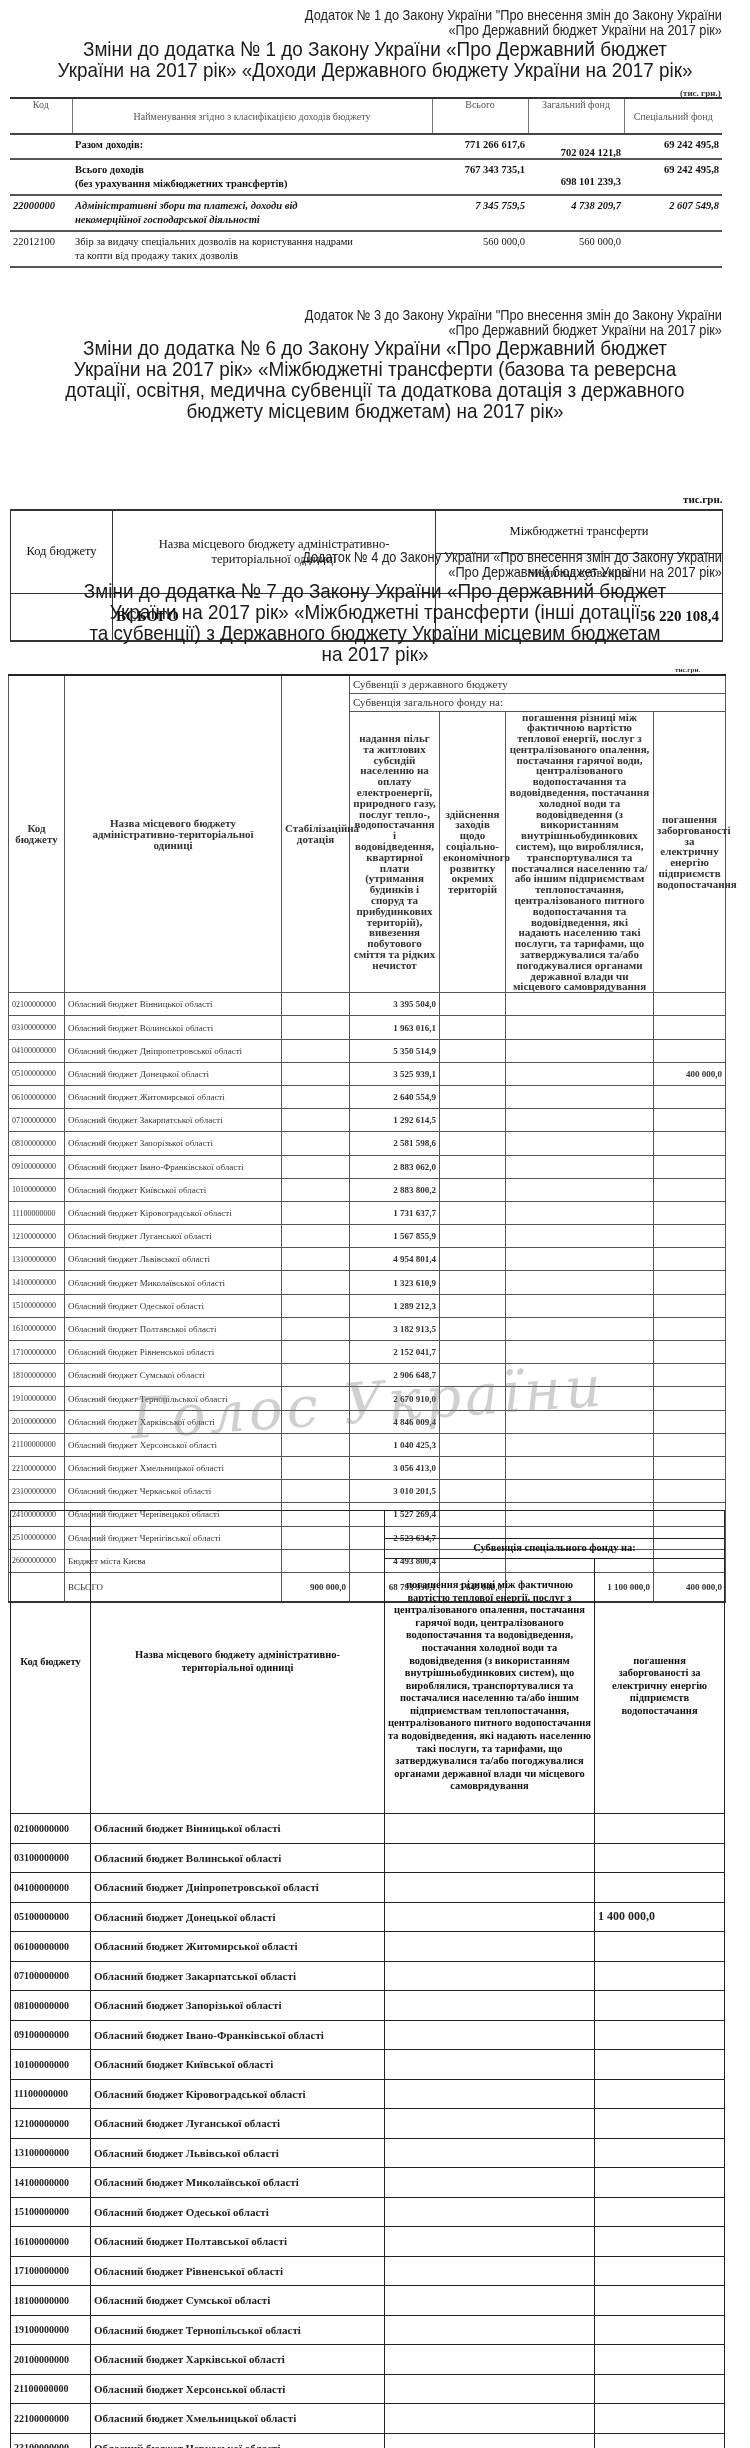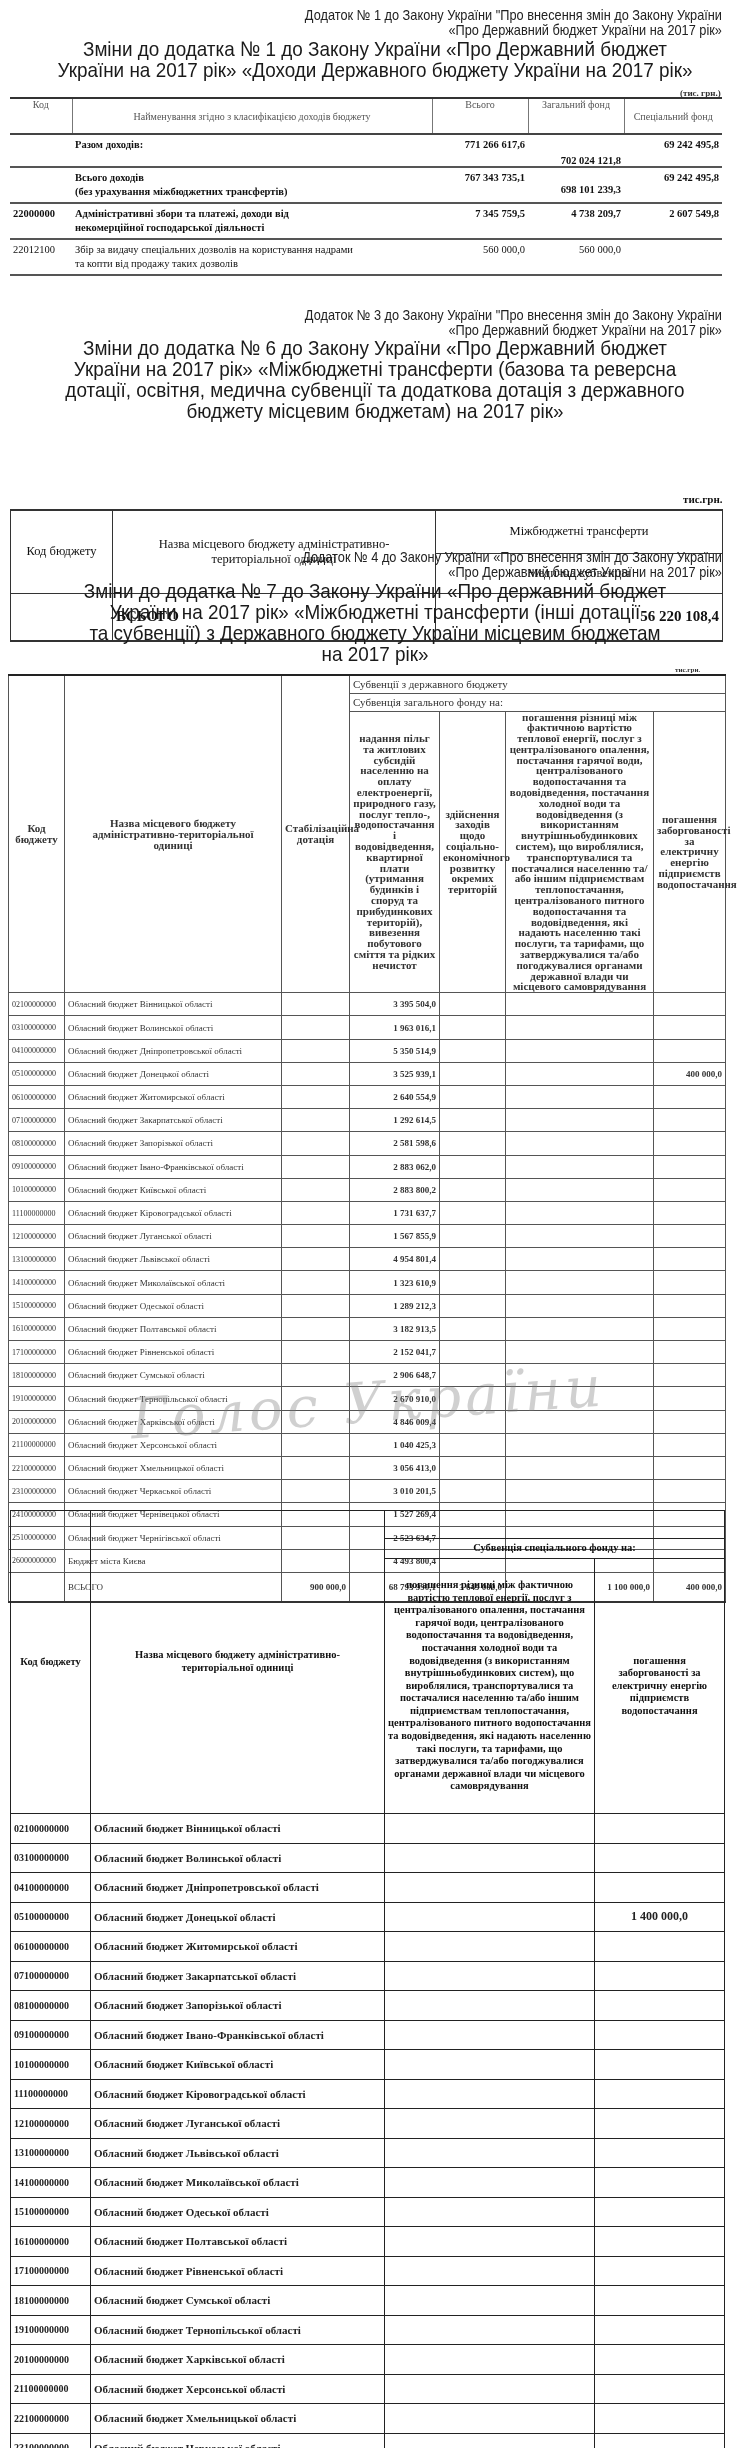--- a/index.html
+++ b/index.html
@@ -9,38 +9,38 @@
   .units{position:absolute;font-size:9px;font-weight:bold;color:#333;}
   table{border-collapse:collapse;position:absolute;table-layout:fixed;}
   td,th{padding:0 3px;vertical-align:middle;font-weight:normal;}
   
   #t1{left:10px;top:97px;width:712px;font-size:10.5px;border-top:2px solid #333;}
   #t1 th{border-right:1px solid #777;border-bottom:2px solid #444;text-align:center;height:34px;color:#555;font-size:10px;}
   #t1 th:last-child{border-right:none;}
   #t1 td{border-bottom:2px solid #555;}
   #t1 td.num{text-align:right;}
   #t1 .b{font-weight:bold;}
-  #t1 .i{}
+  #t1 .i{font-style:italic;}
   
   #t2{left:10px;top:509px;width:712px;border:1px solid #333;border-width:2px 0 2px 0;font-size:12.5px;}
   #t2 td,#t2 th{border:1px solid #333;}
   #t2 th{font-weight:normal;text-align:center;}
   
   #t3{left:8px;top:674px;width:717px;font-size:9px;border-top:2px solid #222;}
   #t3 td,#t3 th{border:1px solid #555;}
   #t3 th{font-weight:bold;text-align:center;font-size:11px;line-height:10.8px;color:#333;}
   #t3 td{height:22.2px;color:#333;}
   #t3 td.num{text-align:right;font-weight:bold;}
   #t3 tr.total td{height:28px;border-bottom:2px solid #333;}
   
   #t4{left:10px;top:1510px;width:714px;font-size:11px;}
   #t4 td,#t4 th{border:1px solid #222;}
   #t4 th{font-weight:bold;text-align:center;font-size:10.5px;line-height:12.6px;}
   #t4 td{height:28.5px;font-weight:bold;color:#222;}
-  #t4 td.num{text-align:center;font-size:12px;}
+  #t4 td.num{text-align:left;font-size:12px;}
   .watermark{position:absolute;left:130px;top:1370px;font-family:"DejaVu Serif",serif;font-style:italic;font-size:56px;color:rgba(120,120,120,0.35);letter-spacing:4px;transform:rotate(-4deg);pointer-events:none;}
 </style>
 </head>
 <body>
 
 <div class="caption" style="top:8px">
   <div>Додаток № 1 до Закону України "Про внесення змін до Закону України</div>
   <div>«Про Державний бюджет України на 2017 рік»</div>
 </div>
 <div class="heading" style="top:38px">
@@ -66,21 +66,21 @@
       <th>Спеціальний фонд</th>
     </tr>
   </thead>
   <tbody id="t1-body">
       <tr style="height: 24px;">
         <td class="b " style="vertical-align:top;padding-top:4px"></td>
         <td class="b " style="vertical-align:top;padding-top:4px">
           <div>Разом доходів:</div>
         </td>
         <td class="num b " style="vertical-align:top;padding-top:4px">771 266 617,6</td>
-        <td class="num b " style="vertical-align:top;padding-top:20px">702 024 121,8</td>
+        <td class="num b " style="vertical-align:top;padding-top:12px">702 024 121,8</td>
         <td class="num b " style="vertical-align:top;padding-top:4px">69 242 495,8</td>
       </tr>
       <tr style="height: 36px;">
         <td class="b " style="vertical-align:top;padding-top:4px"></td>
         <td class="b " style="vertical-align:top;padding-top:4px">
           <div>Всього доходів</div>
           <div style="padding-top:3px">(без урахування міжбюджетних трансфертів)</div>
         </td>
         <td class="num b " style="vertical-align:top;padding-top:4px">767 343 735,1</td>
         <td class="num b " style="vertical-align:top;padding-top:16px">698 101 239,3</td>

